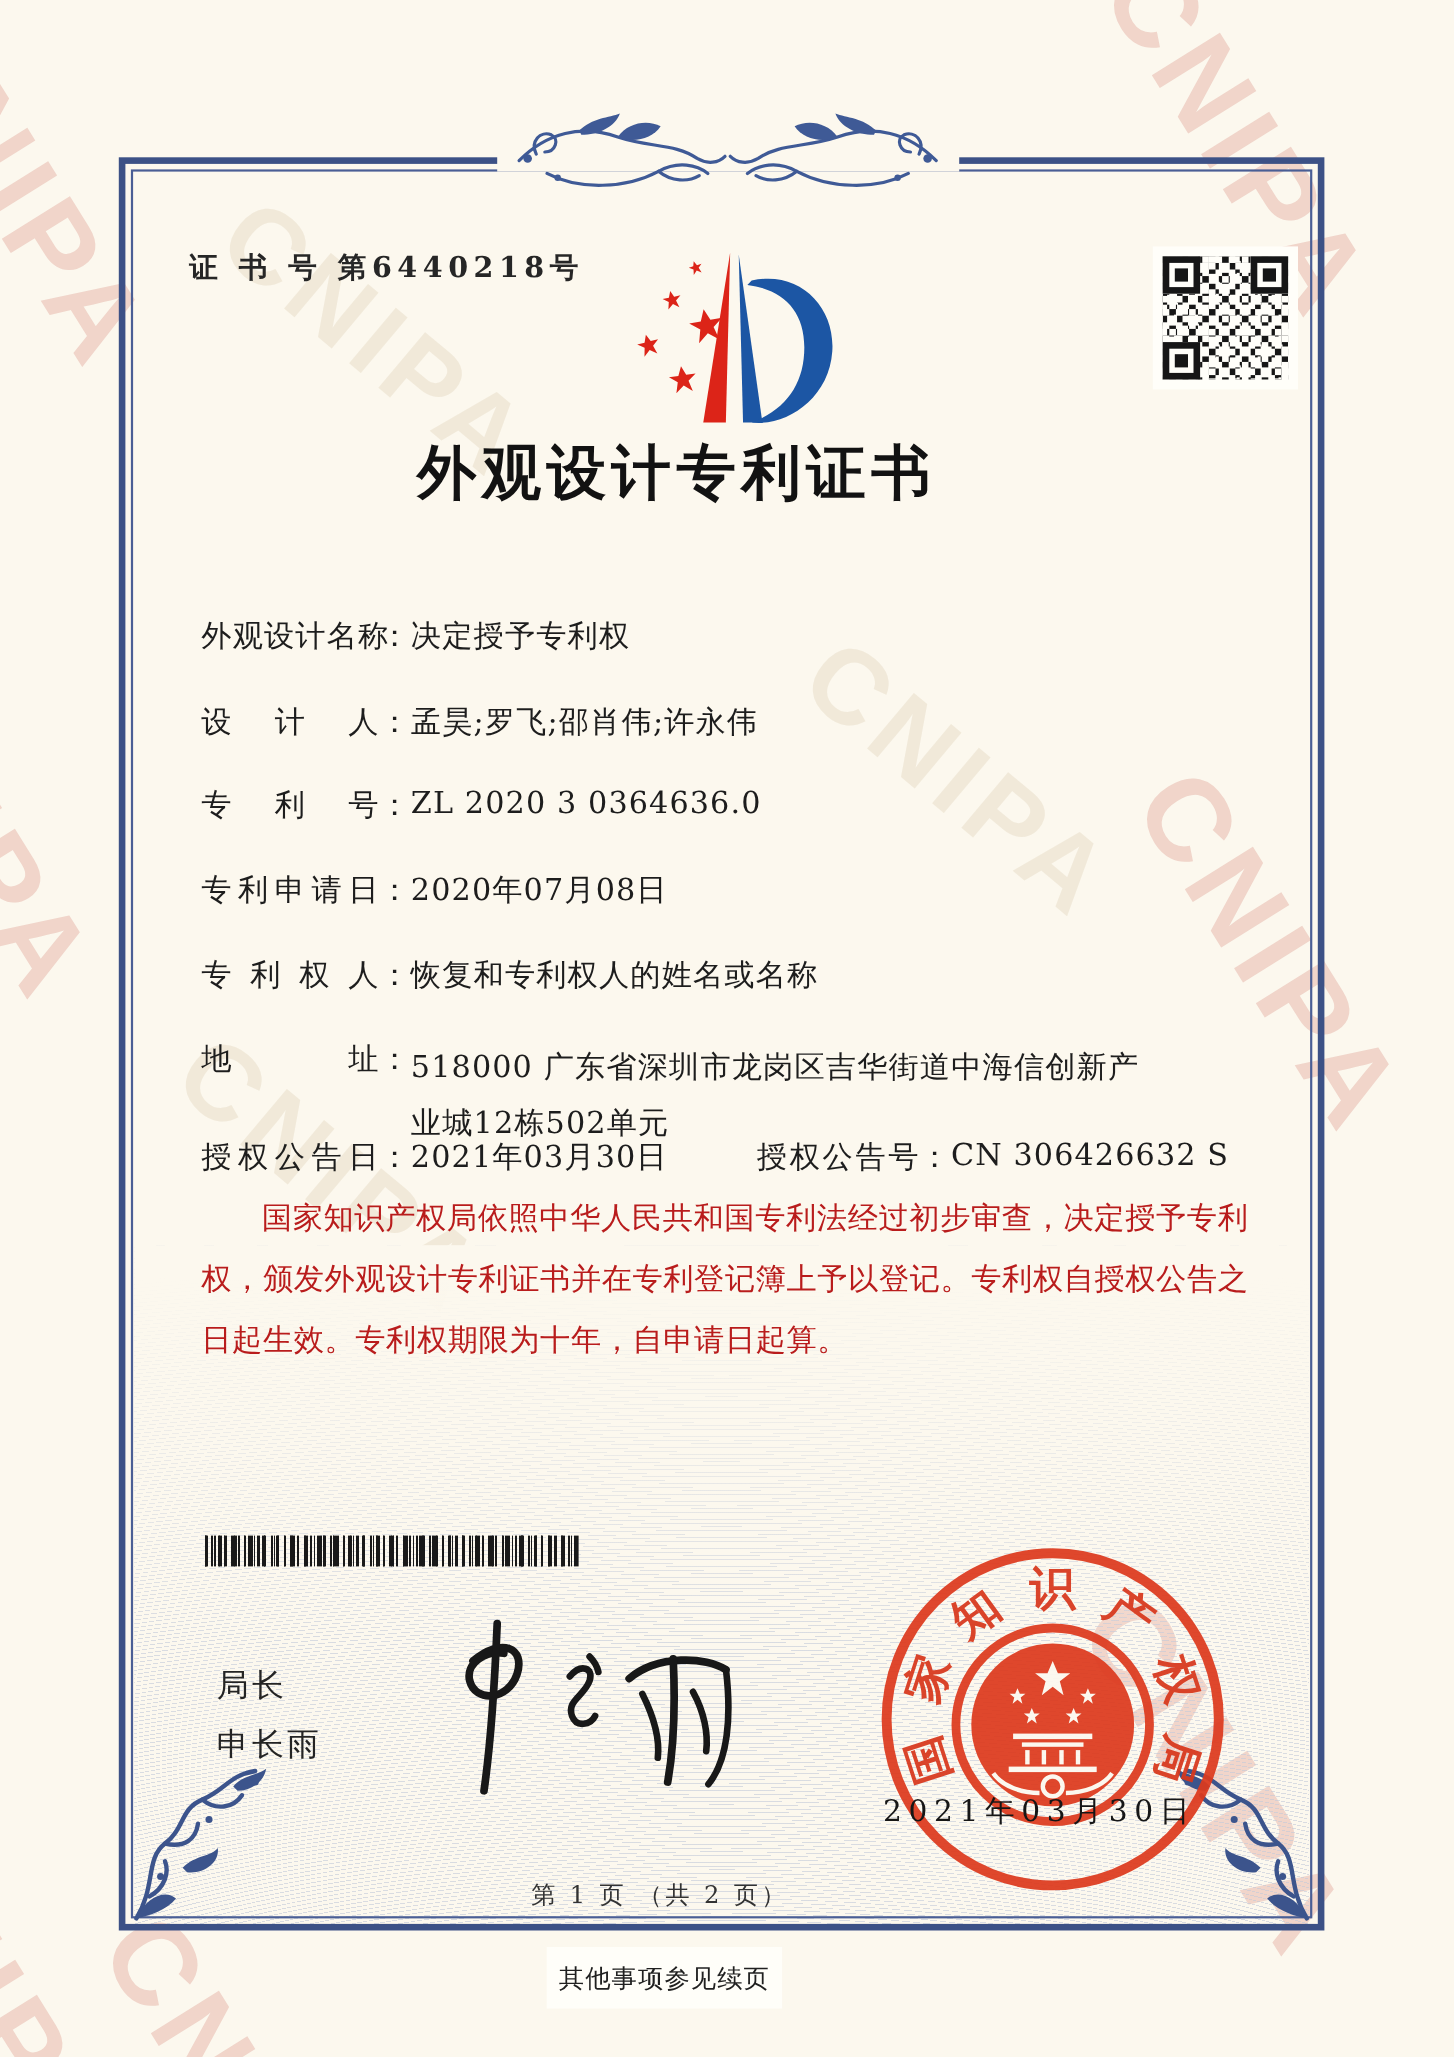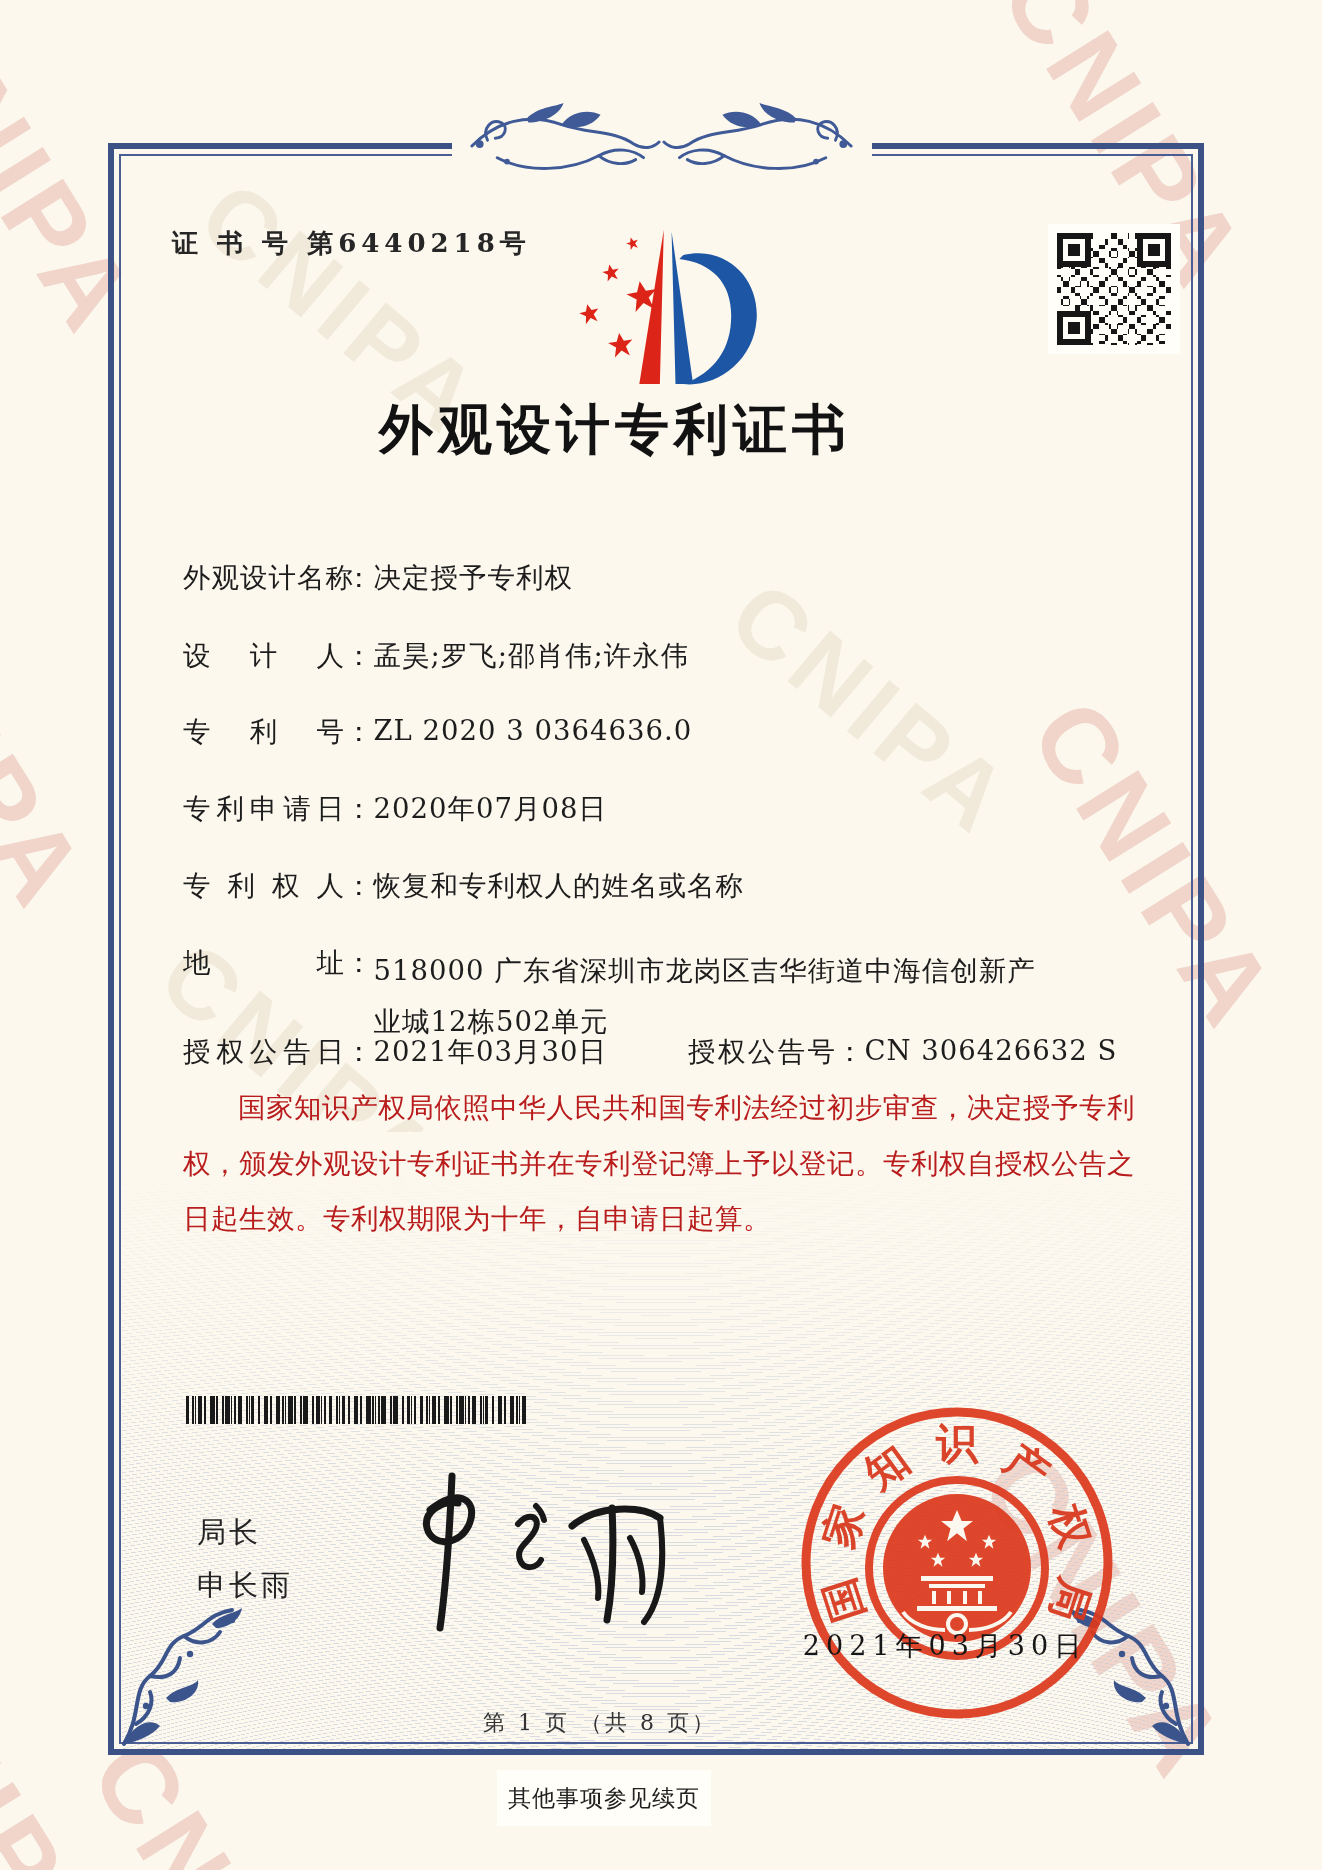--- a/index.html
+++ b/index.html
@@ -302,18 +302,18 @@
           <rect x="-40" y="38" width="80" height="5"></rect>
         </g>
         <circle cx="0" cy="56" r="9" fill="none" stroke="#fdf9f0" stroke-width="4"></circle>
         <path d="M-54,44 C-46,56 -28,62 -12,62" fill="none" stroke="#fdf9f0" stroke-width="4"></path>
         <path d="M54,44 C46,56 28,62 12,62" fill="none" stroke="#fdf9f0" stroke-width="4"></path>
       </g>
     </svg>
   <span class="seal-char" style="transform: rotate(-108deg) translateY(-119px);">国</span><span class="seal-char" style="transform: rotate(-72deg) translateY(-119px);">家</span><span class="seal-char" style="transform: rotate(-36deg) translateY(-119px);">知</span><span class="seal-char" style="transform: rotate(0deg) translateY(-119px);">识</span><span class="seal-char" style="transform: rotate(36deg) translateY(-119px);">产</span><span class="seal-char" style="transform: rotate(72deg) translateY(-119px);">权</span><span class="seal-char" style="transform: rotate(108deg) translateY(-119px);">局</span></div>
   <div class="abs seal-date">2021年03月30日</div>
 
-  <div class="abs page-num">第 1 页 （共 8 页）</div>
+  <div class="abs page-num">第 1 页 （共 2 页）</div>
   <div class="abs footer-box">
     <span>其他事项参见续页</span>
   </div>
 
 </div>
 
 </body></html>

